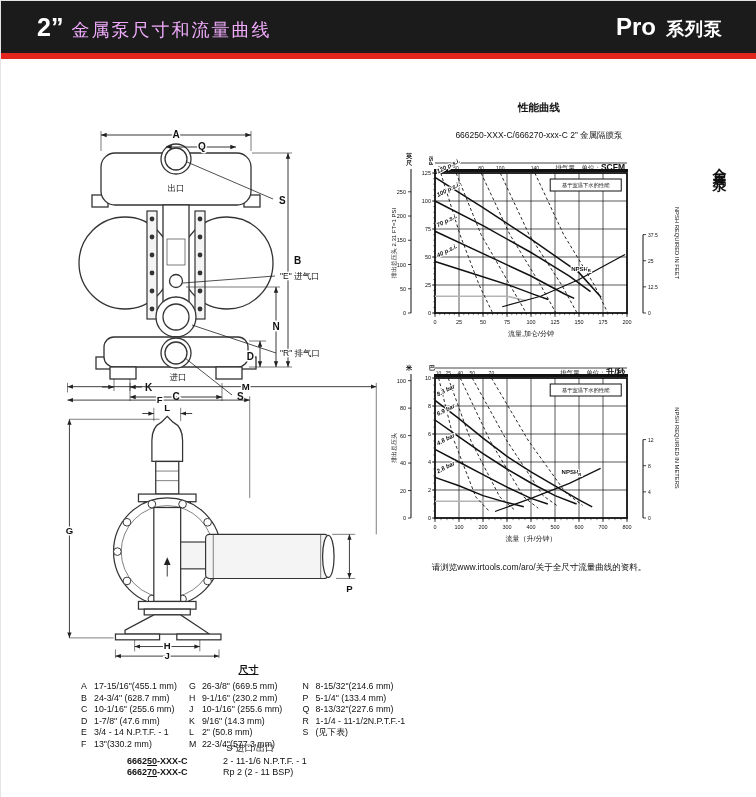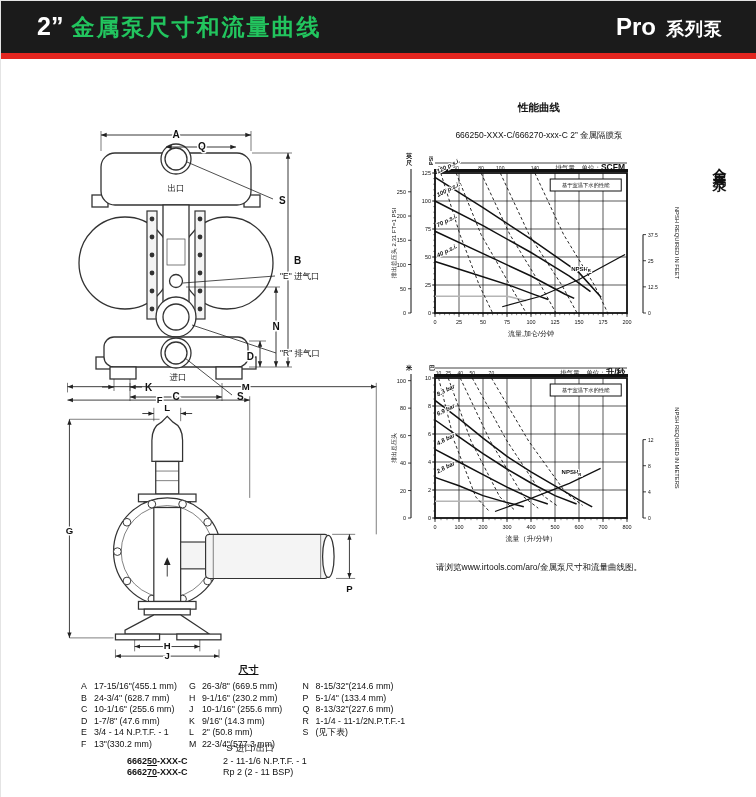--- a/index.html
+++ b/index.html
@@ -3,21 +3,21 @@
 <meta charset="utf-8">
 <style>
   html,body{margin:0;padding:0;background:#fff;}
   #page{position:relative;width:756px;height:797px;background:#fff;border:1px solid #e4e4e4;
         font-family:"Liberation Sans",sans-serif;color:#111;overflow:hidden;}
   
   .topbar{position:absolute;left:0;top:0;width:756px;height:52px;background:#1b1b1b;
           display:flex;align-items:center;justify-content:space-between;box-sizing:border-box;
           padding:0 34px 0 36px;}
   .t-size{color:#fff;font-size:25px;font-weight:bold;margin-right:8px;}
-  .t-title{color:#22c55e;font-size:23px;font-weight:bold;letter-spacing:2px;}
+  .t-title{color:#f0abfc;font-size:18px;font-weight:normal;letter-spacing:2px;}
   .t-pro{color:#fff;font-size:24px;font-weight:bold;margin-right:4px;text-align:center;}
   .t-series{color:#fff;font-size:18px;font-weight:bold;letter-spacing:1px;}
   .redbar{position:absolute;left:0;top:52px;width:756px;height:6px;background:#e3251f;}
   .subtitle{position:absolute;left:37px;top:76px;color:#c00310;font-size:13px;font-weight:bold;letter-spacing:1px;}
   .side-tab{position:absolute;left:710px;top:156px;writing-mode:vertical-rl;font-size:14px;
             font-weight:bold;letter-spacing:5px;color:#111;}
   
   svg text{font-family:"Liberation Sans",sans-serif;fill:#111;}
   .oline{fill:#fff;stroke:#333;stroke-width:1.3;}
   .oline2{fill:#f4f4f4;stroke:#333;stroke-width:1.2;}
@@ -526,21 +526,21 @@
         <text x="259" y="168" font-size="5" text-anchor="start" fill="#111">0</text>
         <line x1="254" y1="139.86666666666667" x2="257" y2="139.86666666666667" stroke="#111" stroke-width="0.8"></line>
         <text x="259" y="141.86666666666667" font-size="5" text-anchor="start" fill="#111">4</text>
         <line x1="254" y1="113.73333333333333" x2="257" y2="113.73333333333333" stroke="#111" stroke-width="0.8"></line>
         <text x="259" y="115.73333333333333" font-size="5" text-anchor="start" fill="#111">8</text>
         <line x1="254" y1="87.6" x2="257" y2="87.6" stroke="#111" stroke-width="0.8"></line>
         <text x="259" y="89.6" font-size="5" text-anchor="start" fill="#111">12</text>
         <text x="286" y="96" font-size="5.8" text-anchor="middle" fill="#111" transform="rotate(90 286 96)">NPSH REQUIRED IN METERS</text>
       </svg>
     <div class="c-note">
-      <span>请浏览</span><span>www.irtools.com/aro/</span><span>金属泵尺寸和流量曲线图。</span>
+      <span>请浏览</span><span>www.irtools.com/aro/</span><span>关于全尺寸流量曲线的资料。</span>
     </div>
   </div>
 
   <div class="dims">
     <div class="dims-head">尺寸</div>
     <div class="dcols" id="dim-cols">
         <div class="dcol dcol1">
           <div class="drow"><span class="dk">A</span><span class="dv">17-15/16"(455.1 mm)</span></div>
           <div class="drow"><span class="dk">B</span><span class="dv">24-3/4" (628.7 mm)</span></div>
           <div class="drow"><span class="dk">C</span><span class="dv">10-1/16" (255.6 mm)</span></div>

